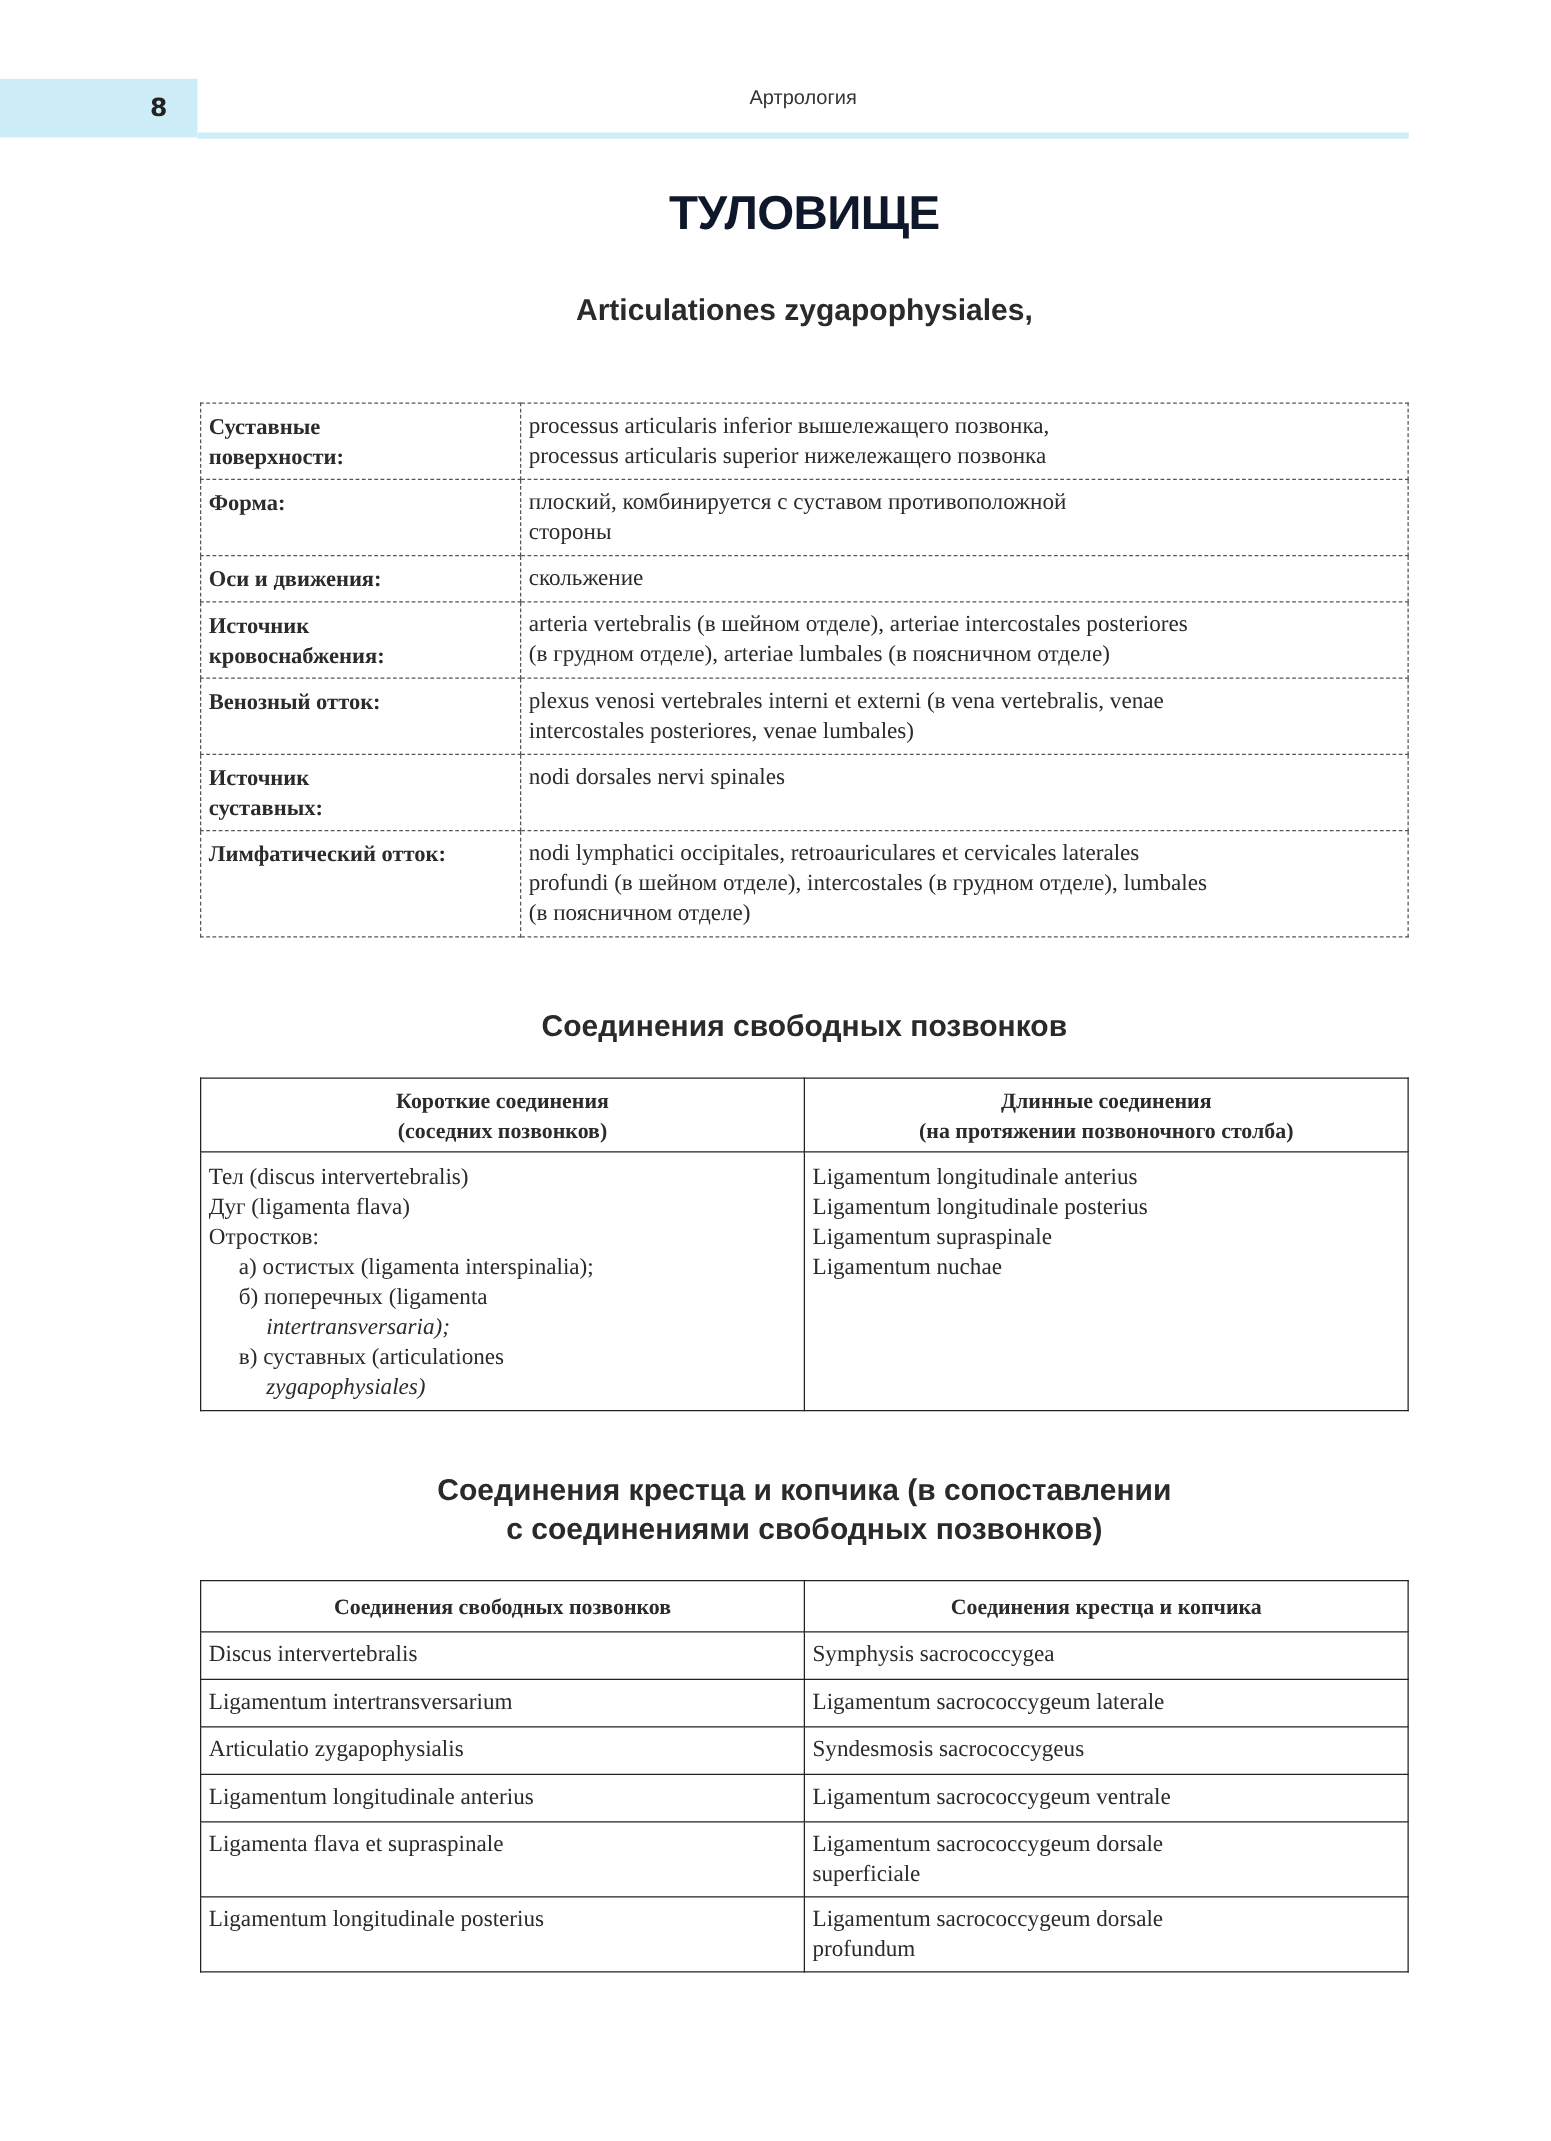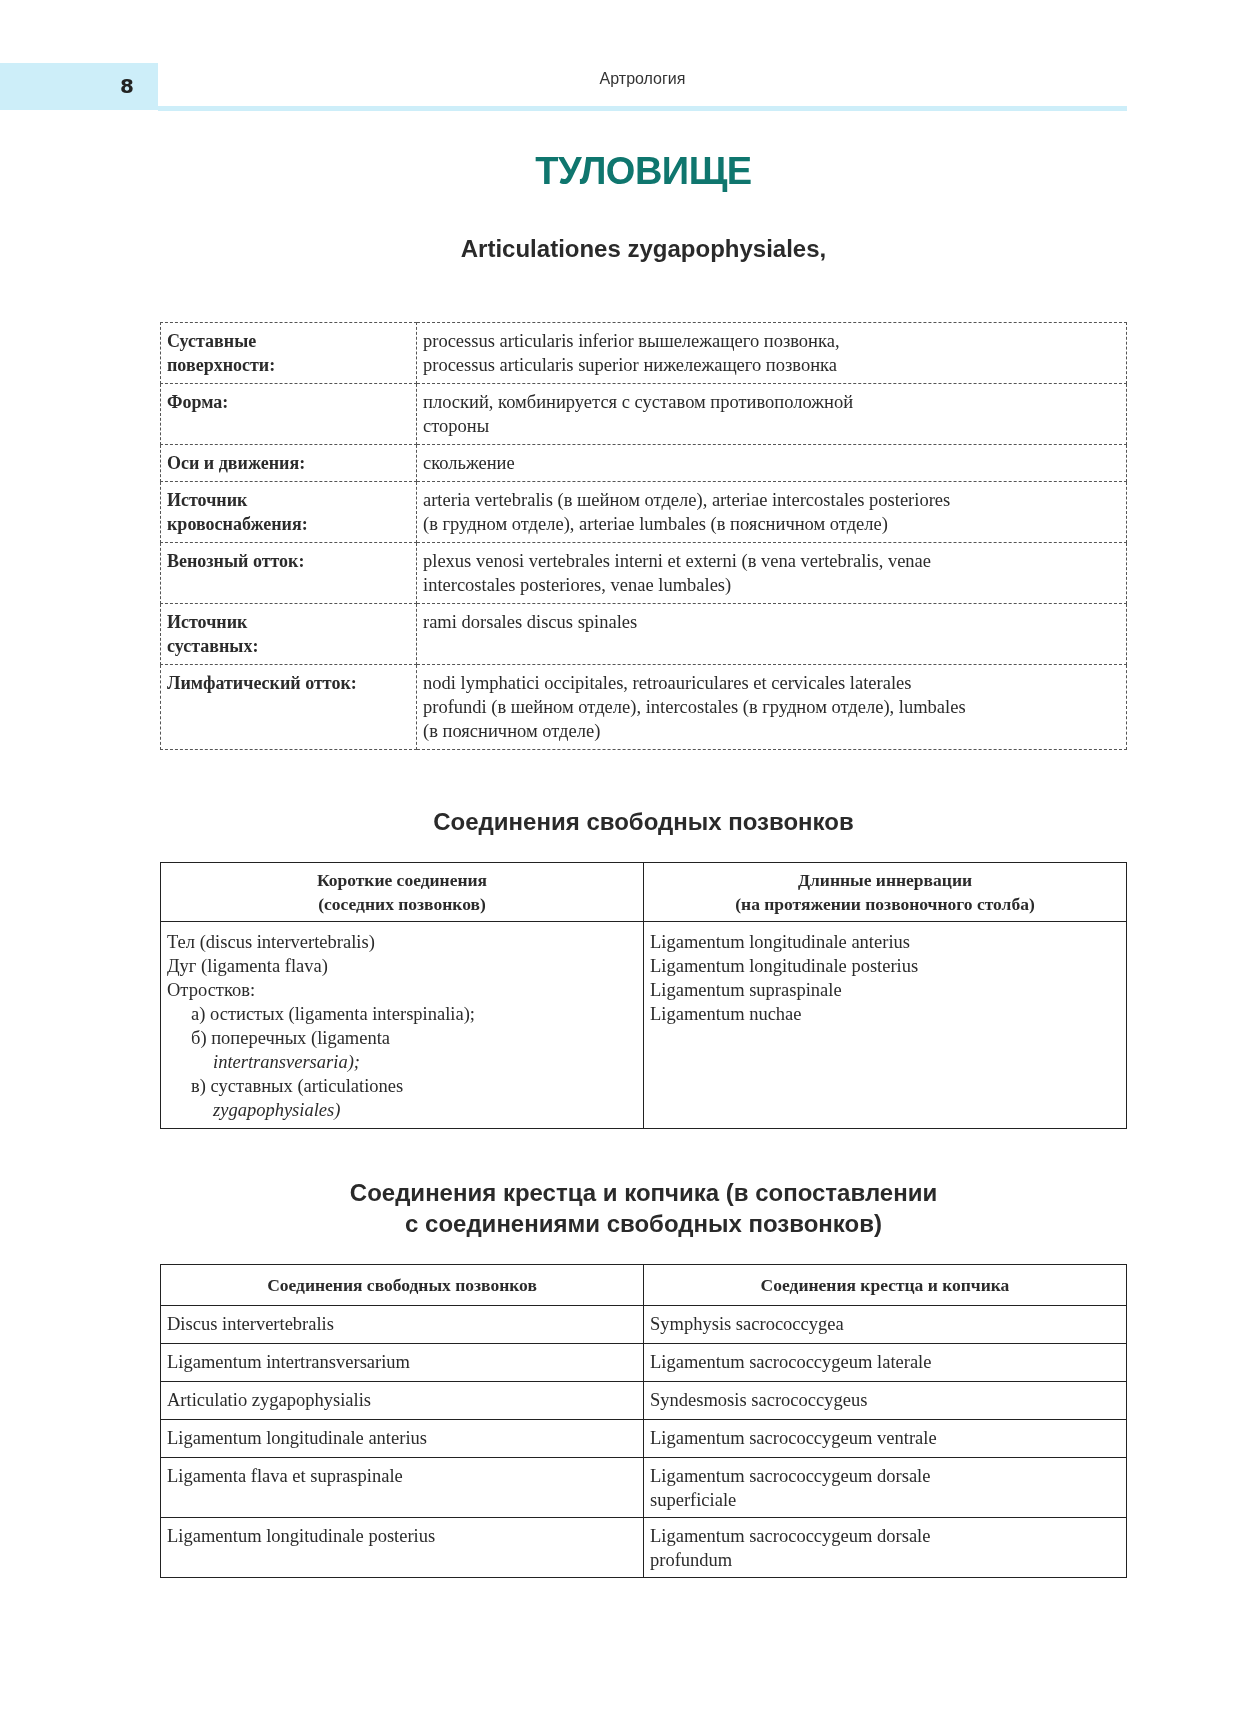--- a/index.html
+++ b/index.html
@@ -22,21 +22,21 @@
       font-family: "Liberation Sans", "DejaVu Sans", sans-serif;
       font-size: 16px; color: #333;
     }
     .head-rule {
       position: absolute; left: 158px; top: 106px; width: 969px; height: 5px;
       background: #cdeef9;
     }
     .chapter-title {
       position: absolute; left: 160px; top: 150px; width: 967px; text-align: center;
       font-family: "Liberation Sans", "DejaVu Sans", sans-serif;
-      font-weight: bold; font-size: 38px; color: #0f766e; letter-spacing: -0.5px;
+      font-weight: bold; font-size: 38px; color: #0f172a; letter-spacing: -0.5px;
     }
     .section-title {
       position: absolute; left: 160px; width: 967px; text-align: center;
       font-family: Liberation Sans, sans-serif;
       font-weight: bold; font-size: 24px; line-height: 31px; color: #2a2a2a;
     }
     table { border-collapse: collapse; position: absolute; left: 160px; width: 967px;
       font-family: "Liberation Serif", "DejaVu Serif", serif; font-size: 18.5px; line-height: 24px; color: #2b2b2b; }
     td, th { vertical-align: top; padding: 6px 6px 6px 6px; text-align: left; }
 
@@ -123,21 +123,21 @@
         <span class="line">plexus venosi vertebrales interni et externi (в vena vertebralis, venae</span>
         <span class="line">intercostales posteriores, venae lumbales)</span>
       </td>
     </tr>
     <tr>
       <td class="label">
         <span class="line">Источник</span>
         <span class="line">суставных:</span>
       </td>
       <td>
-        <span class="line">rami dorsales discus spinales</span>
+        <span class="line">nodi dorsales nervi spinales</span>
       </td>
     </tr>
     <tr>
       <td class="label">
         <span class="line">Лимфатический отток:</span>
       </td>
       <td>
         <span class="line">nodi lymphatici occipitales, retroauriculares et cervicales laterales</span>
         <span class="line">profundi (в шейном отделе), intercostales (в грудном отделе), lumbales</span>
         <span class="line">(в поясничном отделе)</span>
@@ -149,21 +149,21 @@
 <div class="section-title" style="top:806px;">Соединения свободных позвонков</div>
 
 <table class="t-solid t-free">
   <thead>
     <tr>
       <th>
         <span class="line">Короткие соединения</span>
         <span class="line">(соседних позвонков)</span>
       </th>
       <th>
-        <span class="line">Длинные иннервации</span>
+        <span class="line">Длинные соединения</span>
         <span class="line">(на протяжении позвоночного столба)</span>
       </th>
     </tr>
   </thead>
   <tbody>
     <tr>
       <td>
         <span class="line">Тел (discus intervertebralis)</span>
         <span class="line">Дуг (ligamenta flava)</span>
         <span class="line">Отростков:</span>

